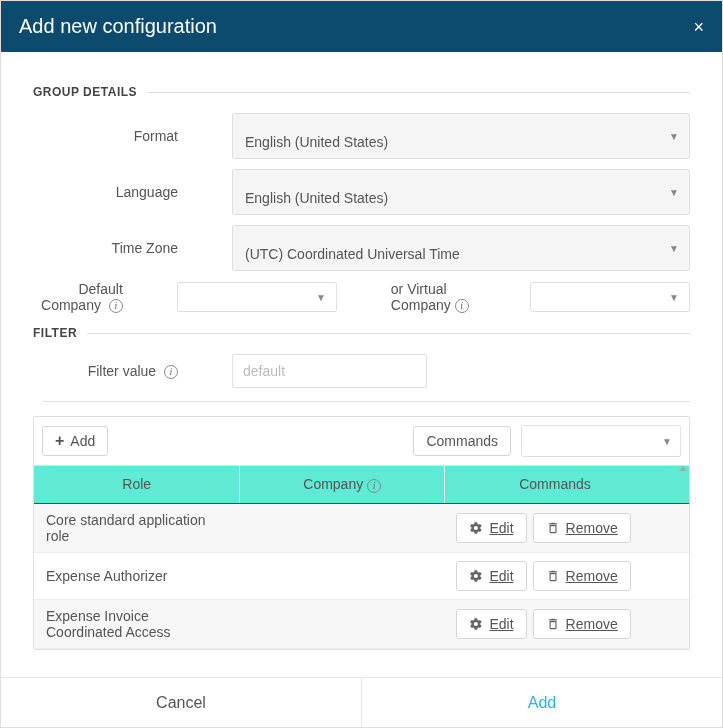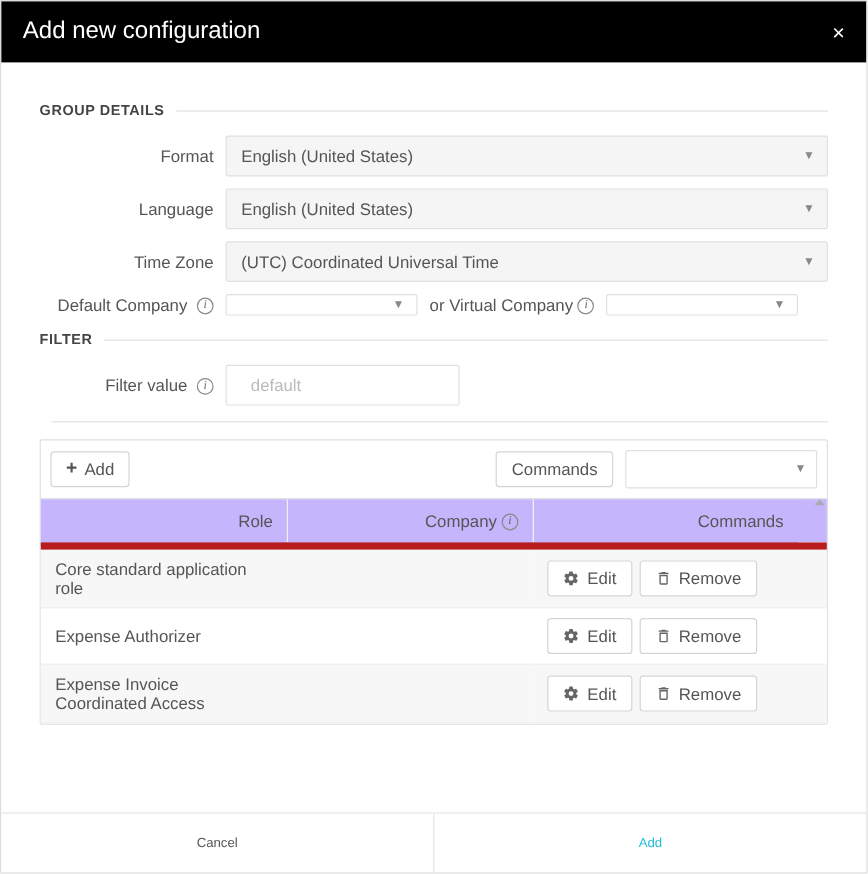--- a/index.html
+++ b/index.html
@@ -8,21 +8,21 @@
     font-size: 14px;
     color: #333;
     background: #fff;
     width: 723px;
     height: 728px;
     border: 1px solid #ddd;
     display: flex;
     flex-direction: column;
   }
   .header {
-    background: #000000;
+    background: #0c4a6e;
     color: #fff;
     padding: 14px 18px;
     display: flex;
     justify-content: space-between;
     align-items: center;
   }
   .header-title { font-size: 20px; font-weight: 400; }
   .close-btn { cursor: pointer; font-size: 18px; line-height: 1; }
   .body {
     flex: 1;
@@ -43,55 +43,56 @@
   .section-title .line {
     flex: 1;
     height: 1px;
     background: #e0e0e0;
     margin-left: 10px;
   }
   .form-row {
     display: flex;
     align-items: center;
     margin-bottom: 10px;
+    gap: 44px;
   }
   .form-label {
     width: 155px;
     text-align: right;
     padding-right: 10px;
     color: #555;
     font-size: 14px;
   }
   .form-label .info-icon { margin-left: 4px; }
   .select {
     flex: 1;
     background: #f5f5f5;
     border: 1px solid #e0e0e0;
     border-radius: 2px;
-    padding: 8px 30px 8px 12px;
+    padding: 20px 30px 8px 12px;
     font-size: 14px;
     color: #555;
     position: relative;
     cursor: pointer;
   }
   .select .caret {
     position: absolute;
     right: 10px;
     top: 50%;
     transform: translateY(-50%);
     color: #888;
     font-size: 10px;
   }
   .select.narrow { flex: 0 0 160px; }
   .select.empty { background: #fff; }
   .text-input {
     width: 195px;
     border: 1px solid #e0e0e0;
     border-radius: 2px;
-    padding: 8px 20px;
+    padding: 8px 10px;
     font-size: 14px;
     color: #555;
   }
   .text-input::placeholder { color: #bbb; }
   .info-icon {
     display: inline-flex;
     align-items: center;
     justify-content: center;
     width: 14px;
     height: 14px;
@@ -143,42 +144,42 @@
   .ov-select .caret {
     position: absolute;
     right: 8px;
     top: 50%;
     transform: translateY(-50%);
     color: #888;
     font-size: 10px;
   }
   .roles-table { width: 100%; border-collapse: collapse; }
   .roles-table th {
-    text-align: right;
+    text-align: center;
     font-weight: 400;
     color: #555;
     padding: 10px 12px;
     border-top: 1px solid #e0e0e0;
-    border-bottom: 6px solid #b91c1c;
-    background: #c4b5fd;
+    border-bottom: 1px solid #b91c1c;
+    background: #5eead4;
     font-size: 14px;
   }
   .roles-table td {
     padding: 8px 12px;
     border-bottom: 1px solid #eee;
     color: #555;
     font-size: 14px;
     vertical-align: middle;
   }
   .roles-table tr:nth-child(odd) td { background: #f7f7f7; }
   .roles-table tr:nth-child(even) td { background: #fff; }
   .col-role { width: 33%; }
   .col-company { width: 33%; border-left: 1px solid #eee; }
   .col-commands { width: 34%; border-left: 1px solid #eee; }
-  .cmd-cell { display: flex; gap: 6px; }
+  .cmd-cell { display: flex; gap: 6px; text-decoration: underline; }
   .scroll-col { width: 14px; background: #f0f0f0; position: relative; }
   .scroll-handle {
     position: absolute;
     top: 0;
     right: 2px;
     width: 0; height: 0;
     border-left: 4px solid transparent;
     border-right: 4px solid transparent;
     border-bottom: 5px solid #aaa;
   }
@@ -186,21 +187,21 @@
     display: flex;
     border-top: 1px solid #e5e5e5;
     height: 50px;
   }
   .footer-btn {
     flex: 1;
     display: flex;
     align-items: center;
     justify-content: center;
     cursor: pointer;
-    font-size: 11px;
+    font-size: 16px;
   }
   .footer-btn.cancel { color: #555; border-right: 1px solid #e5e5e5; }
   .footer-btn.add { color: #20bcd9; }
   svg.icon { width: 14px; height: 14px; }
   .plus-icon { font-weight: bold; font-size: 16px; line-height: 1; }
 </style>
 </head>
 <body>
 
 <div class="header">

